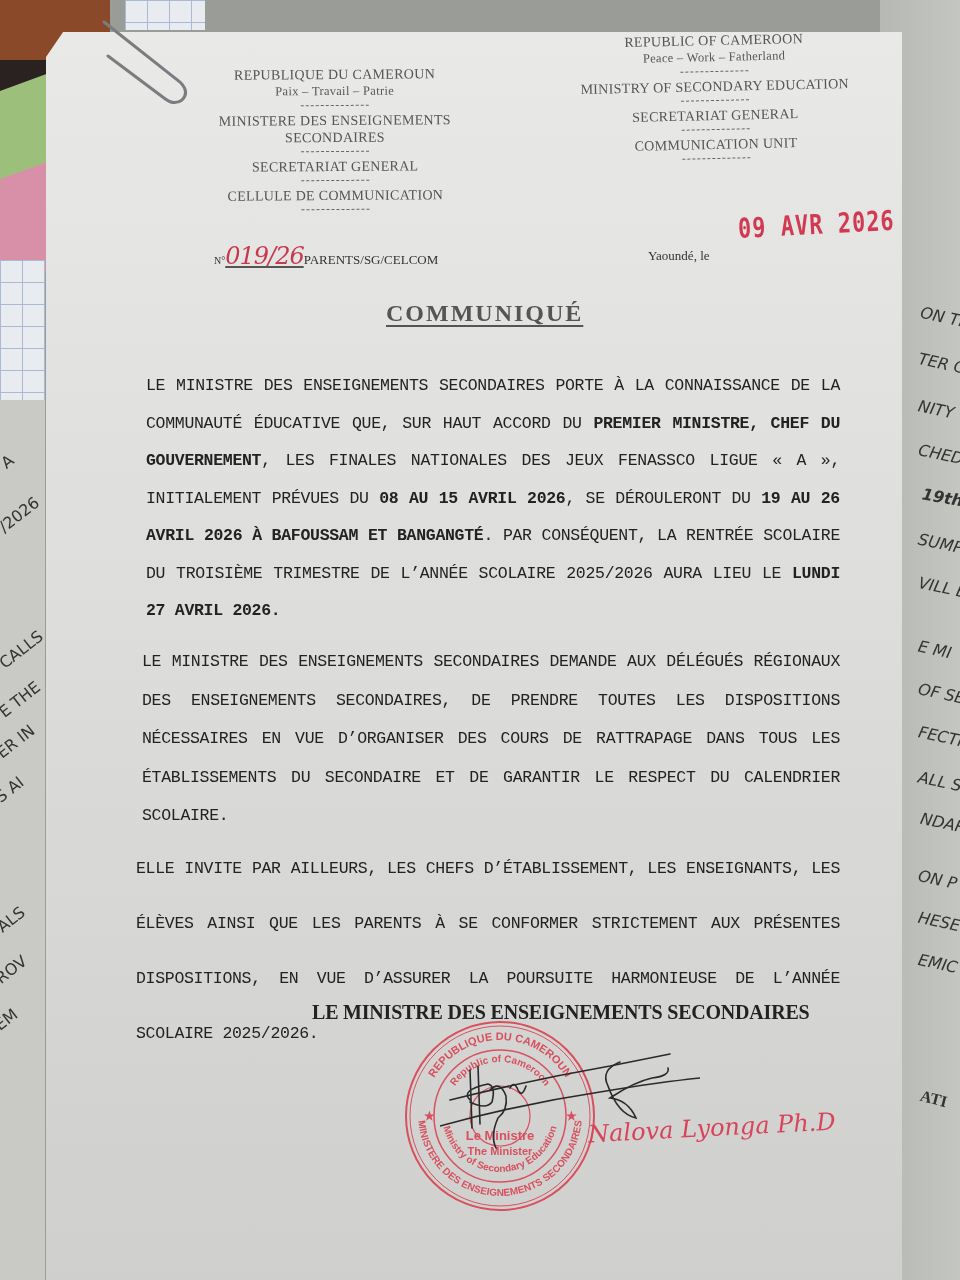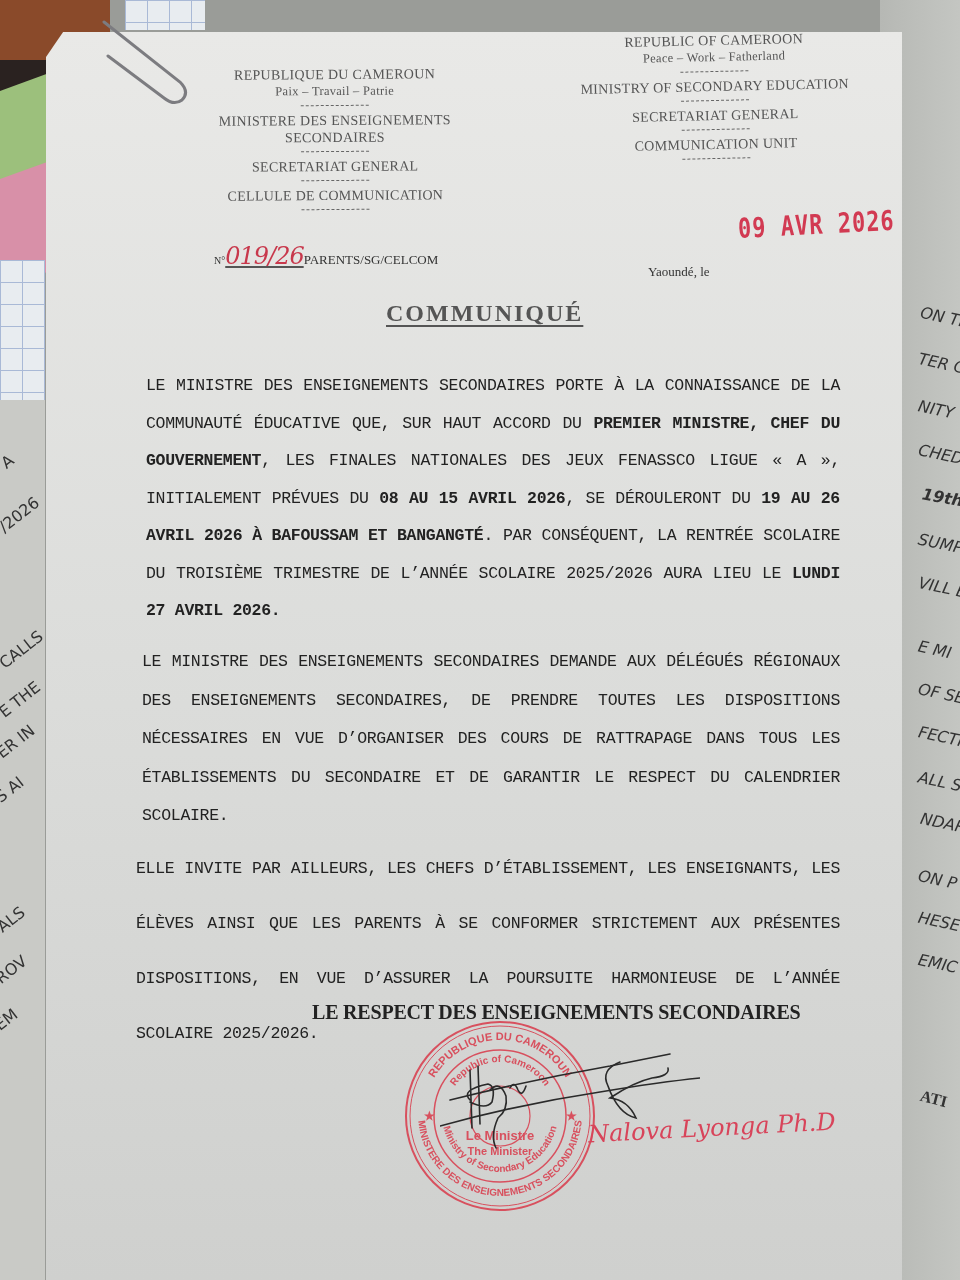--- a/index.html
+++ b/index.html
@@ -41,21 +41,21 @@
   .hdr { position:absolute; font-family:"Liberation Serif", serif; color:#555; text-align:center; font-size:14px; letter-spacing:0.3px; }
   .hdr div { line-height:17px; }
   .hdr .sep { width:68px; border-top:1px dashed #666; margin:5px auto 6px; height:0; }
   .hdr-fr { left:170px; top:66px; width:330px; transform:rotate(-0.4deg); }
   .hdr-en { left:550px; top:32px; width:330px; transform:rotate(-1.3deg); }
   .hdr .motto { font-size:12.5px; }
 
   .ref { position:absolute; left:214px; top:242px; font-family:"Liberation Serif", serif; font-size:13px; color:#333; }
   .ref .num { font-family:"DejaVu Serif", serif; color:#c8384c; font-size:24px; font-style:italic; text-decoration:underline; text-decoration-color:#555; letter-spacing:-1px; }
   .ref .no { font-size:10px; }
-  .place { position:absolute; left:648px; top:248px; font-family:"Liberation Serif", serif; font-size:13px; color:#333;margin-top:16px; }
+  .place { position:absolute; left:648px; top:248px; font-family:"Liberation Serif", serif; font-size:13px; color:#333; }
   .date-stamp { position:absolute; left:738px; top:212px; font-family:"DejaVu Sans Mono", monospace; font-weight:bold; color:#d23a52; font-size:22px; transform:rotate(-3deg) scaleY(1.25); letter-spacing:1px; }
 
   .title { position:absolute; left:386px; top:300px; font-family:"Liberation Serif", serif; font-weight:bold; font-size:24px; color:#555; letter-spacing:2px; text-decoration:underline; text-underline-offset:4px; }
 
   .body-text { position:absolute; font-family:Liberation Mono, monospace; font-size:16.5px; color:#222; text-align:justify; text-align-last:left; letter-spacing:-0.3px; }
   .p1 { left:146px; top:367px; width:694px; line-height:37.5px; }
   .p2 { left:142px; top:643px; width:698px; line-height:38.5px; }
   .p3 { left:136px; top:841px; width:704px; line-height:55px; }
   .body-text b { font-weight:bold; }
 
@@ -148,21 +148,21 @@
 <div class="place">Yaoundé, le</div>
 <div class="date-stamp">09 AVR 2026</div>
 
 <div class="title">COMMUNIQUÉ</div>
 
 <div class="body-text p1"><span>LE MINISTRE DES ENSEIGNEMENTS SECONDAIRES PORTE À LA CONNAISSANCE DE LA COMMUNAUTÉ ÉDUCATIVE QUE, SUR HAUT ACCORD DU </span><b>PREMIER MINISTRE, CHEF DU GOUVERNEMENT</b><span>, LES FINALES NATIONALES DES JEUX FENASSCO LIGUE « A », INITIALEMENT PRÉVUES DU </span><b>08 AU 15 AVRIL 2026</b><span>, SE DÉROULERONT DU </span><b>19 AU 26 AVRIL 2026 À BAFOUSSAM ET BANGANGTÉ</b><span>. PAR CONSÉQUENT, LA RENTRÉE SCOLAIRE DU TROISIÈME TRIMESTRE DE L’ANNÉE SCOLAIRE 2025/2026 AURA LIEU LE </span><b>LUNDI 27 AVRIL 2026.</b></div>
 
 <div class="body-text p2">LE MINISTRE DES ENSEIGNEMENTS SECONDAIRES DEMANDE AUX DÉLÉGUÉS RÉGIONAUX DES ENSEIGNEMENTS SECONDAIRES, DE PRENDRE TOUTES LES DISPOSITIONS NÉCESSAIRES EN VUE D’ORGANISER DES COURS DE RATTRAPAGE DANS TOUS LES ÉTABLISSEMENTS DU SECONDAIRE ET DE GARANTIR LE RESPECT DU CALENDRIER SCOLAIRE.</div>
 <div class="body-text p3">ELLE INVITE PAR AILLEURS, LES CHEFS D’ÉTABLISSEMENT, LES ENSEIGNANTS, LES ÉLÈVES AINSI QUE LES PARENTS À SE CONFORMER STRICTEMENT AUX PRÉSENTES DISPOSITIONS, EN VUE D’ASSURER LA POURSUITE HARMONIEUSE DE L’ANNÉE SCOLAIRE 2025/2026.</div>
 
-<div class="sign-title">LE RESPECT DES ENSEIGNEMENTS SECONDAIRES</div>
+<div class="sign-title">LE MINISTRE DES ENSEIGNEMENTS SECONDAIRES</div>
 
 <svg class="seal" viewBox="0 0 196 196">
   <defs>
     <path id="outerTop" d="M22 98 A76 76 0 0 1 174 98"></path>
     <path id="innerTop" d="M44 98 A54 54 0 0 1 152 98"></path>
     <path id="innerBot" d="M40 96 A58 58 0 0 0 156 96"></path>
     <path id="outerBot" d="M16 96 A82 82 0 0 0 180 96"></path>
   </defs>
   <g fill="none" stroke="#d8505e">
     <circle cx="98" cy="98" r="94" stroke-width="2"></circle>

